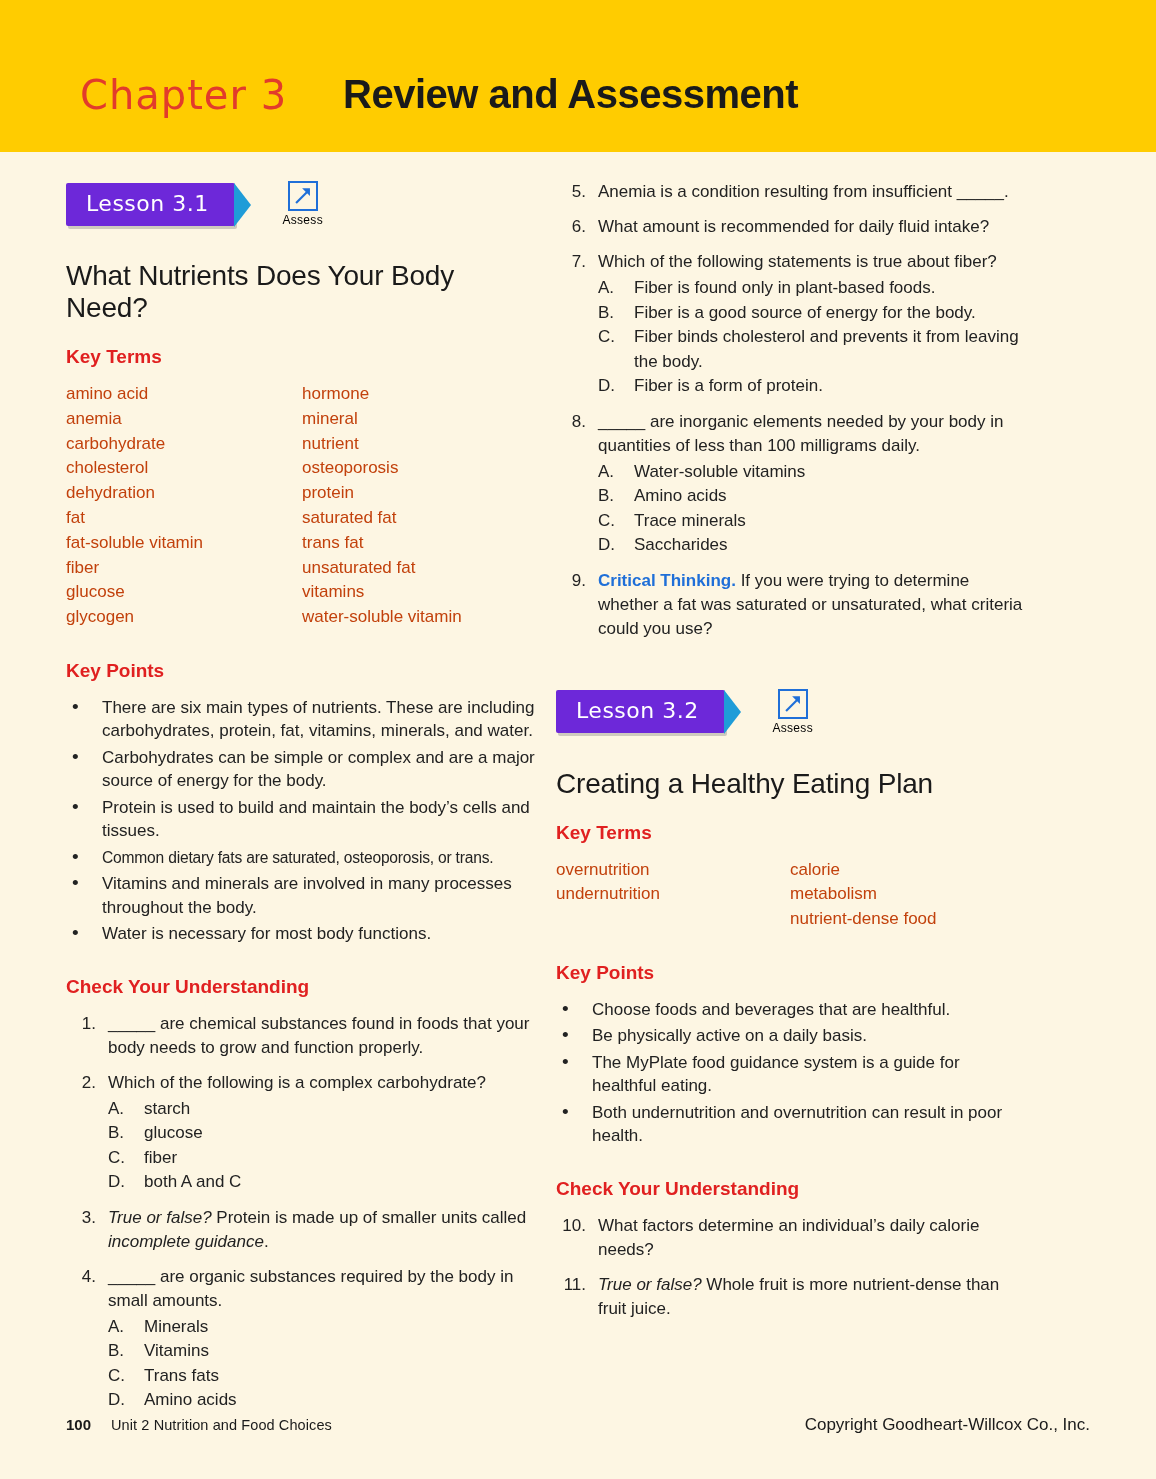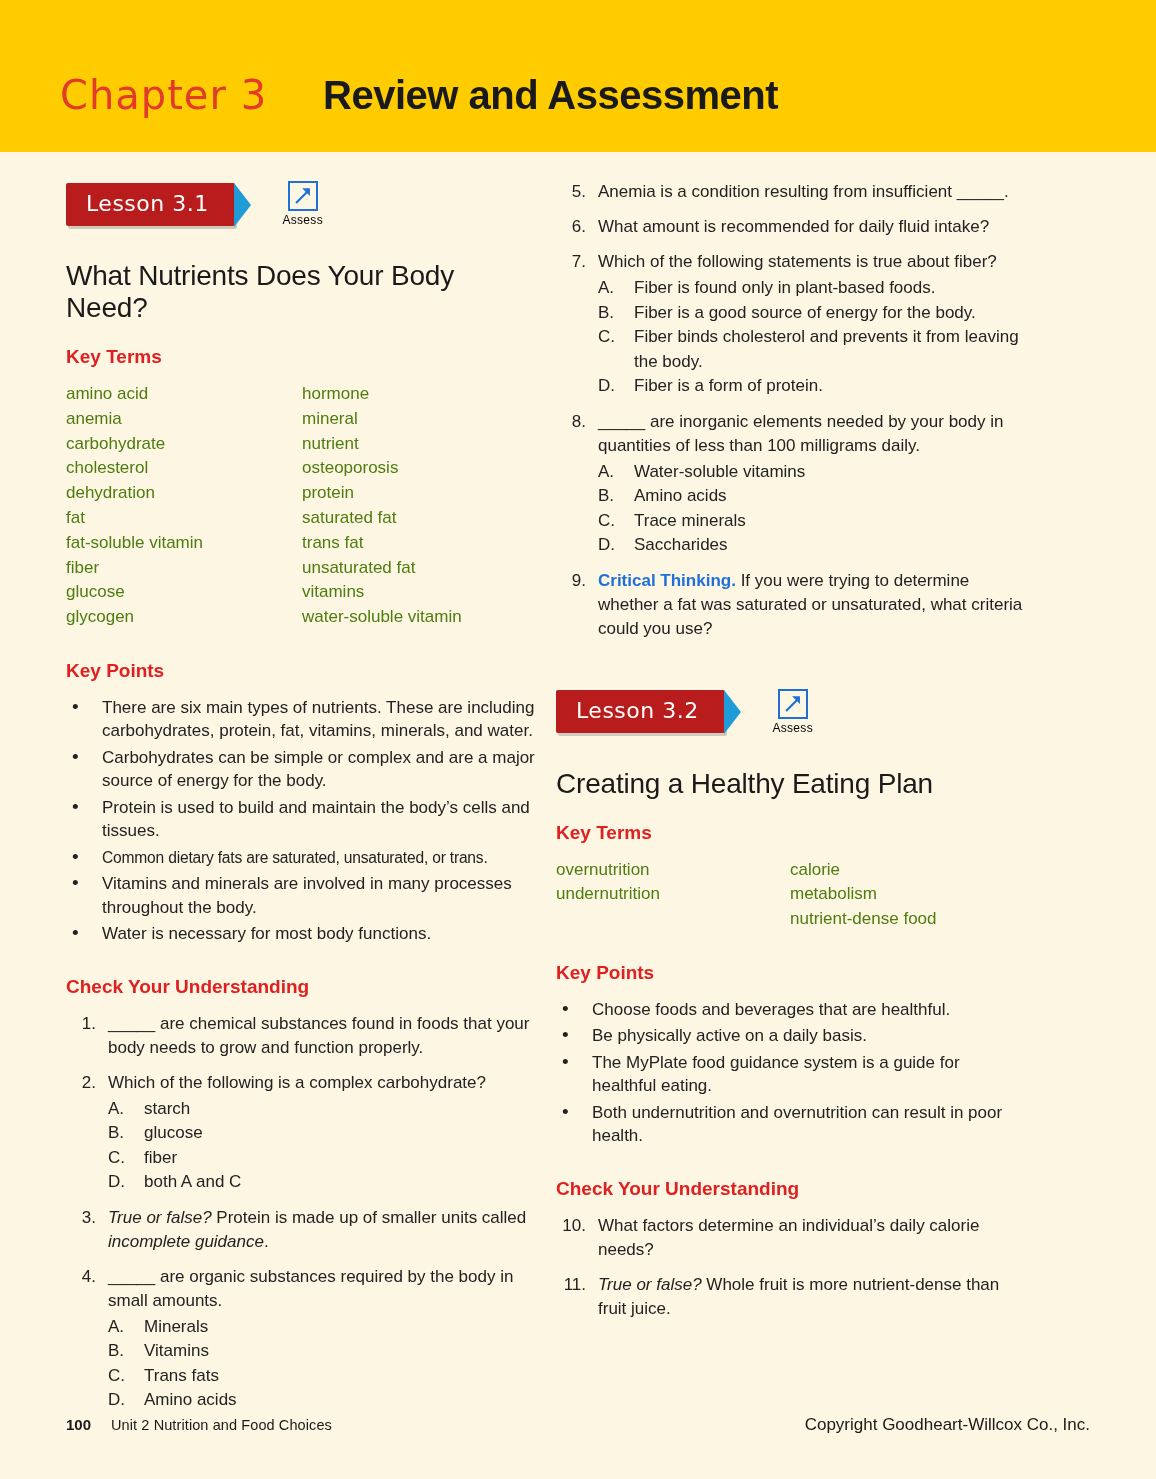--- a/index.html
+++ b/index.html
@@ -23,24 +23,24 @@
   
   .header-band {
     position: absolute;
     top: 0; left: 0;
     width: 1156px;
     height: 152px;
     background: #ffcc00;
   }
   .header-inner {
     position: absolute;
-    left: 60px;
+    left: 80px;
     top: 72px;
     display: flex;
-    align-items: flex-end;
+    align-items: flex-start;
   }
   .chapter-label {
     font-family: "DejaVu Sans", sans-serif;
     font-size: 40px;
     color: #e23b2b;
     letter-spacing: 1px;
     font-weight: normal;
   }
   .header-title {
     font-size: 40px;
@@ -61,21 +61,21 @@
 
   
   .lesson-row {
     display: flex;
     align-items: center;
     margin-bottom: 32px;
     height: 48px;
   }
   .lesson-tab {
     position: relative;
-    background: #b91c1c;
+    background: #6d28d9;
     color: #ffffff;
     font-family: "DejaVu Sans", sans-serif;
     font-size: 22px;
     padding: 8px 26px 10px 20px;
     border-radius: 2px;
     box-shadow: 2px 3px 0 rgba(120,120,120,0.35);
     letter-spacing: 0.5px;
   }
   .lesson-tab::after {
     content: "";
@@ -124,21 +124,21 @@
     font-weight: bold;
     color: #e02020;
     margin: 0 0 14px 0;
   }
   h3.section-head.spaced { margin-top: 30px; }
 
   
   .terms {
     display: flex;
     font-size: 17px;
-    color: #4d7c0f;
+    color: #c2410c;
     line-height: 24.8px;
     margin-bottom: 6px;
   }
   .terms-col { width: 236px; }
   .terms-col.wide { width: 234px; }
   .term { white-space: nowrap; }
 
   
   ul.points {
     list-style: none;
@@ -274,21 +274,21 @@
         <div class="term">vitamins</div>
         <div class="term">water-soluble vitamin</div>
       </div>
     </div>
 
     <h3 class="section-head spaced">Key Points</h3>
     <ul class="points">
       <li>There are six main types of nutrients. These are including carbohydrates, protein, fat, vitamins, minerals, and water.</li>
       <li>Carbohydrates can be simple or complex and are a major source of energy for the body.</li>
       <li>Protein is used to build and maintain the body’s cells and tissues.</li>
-      <li class="condensed">Common dietary fats are saturated, unsaturated, or trans.</li>
+      <li class="condensed">Common dietary fats are saturated, osteoporosis, or trans.</li>
       <li>Vitamins and minerals are involved in many processes throughout the body.</li>
       <li>Water is necessary for most body functions.</li>
     </ul>
 
     <h3 class="section-head spaced">Check Your Understanding</h3>
     <ol class="questions">
       <li>
         <span class="qnum">1.</span>
         <span>_____ are chemical substances found in foods that your body needs to grow and function properly.</span>
       </li>

